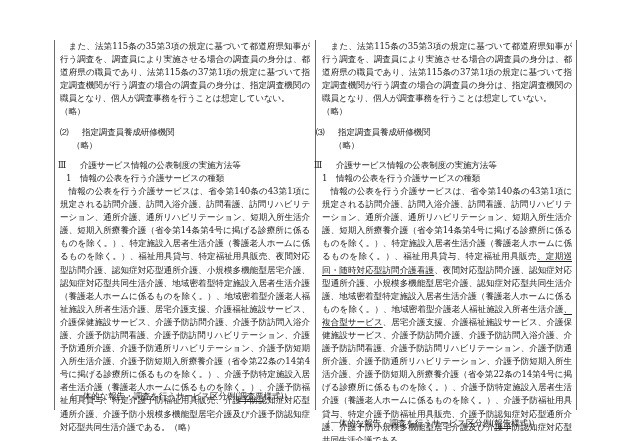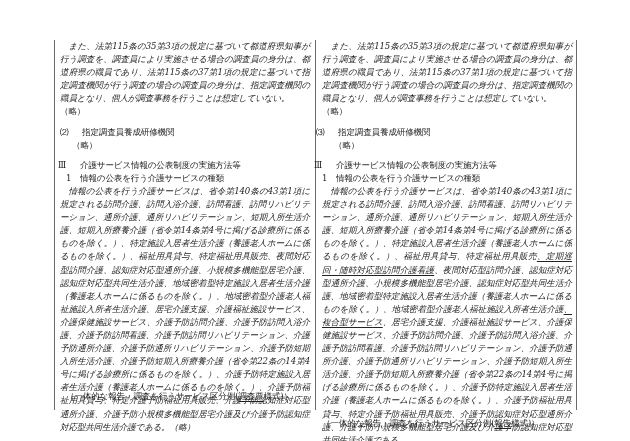--- a/index.html
+++ b/index.html
@@ -7,21 +7,21 @@
       width: 630px; height: 441px; position: relative; overflow: hidden;
       font-family: "DejaVu Serif", "Liberation Serif", serif;
       color: #222222;
     }
     .vline { position: absolute; background: #6a6a6a; width: 1px; }
     .col {
       position: absolute; top: 40px;
       font-size: 8.55px; line-height: 13.1px; letter-spacing: -0.15px;
     }
     .col p { margin: 0; }
-    .col .para { text-indent: 1em; text-align: justify; text-align-last: left; font-style: italic; }
+    .col .para { text-indent: 1em; text-align: justify; text-align-last: left; }
     .col .indent1 { padding-left: 12px; }
     .col .gap { height: 7px; }
     .heading-row { display: flex; }
     .heading-row .num { width: 22px; flex: none; }
     .u { text-decoration: underline; text-underline-offset: 2px; }
     .left-col { left: 60px; width: 250px; }
     .right-col { left: 322px; width: 250px; }
     .caption { position: absolute; font-size: 8.55px; letter-spacing: -0.15px; }
   </style>
 </head>

